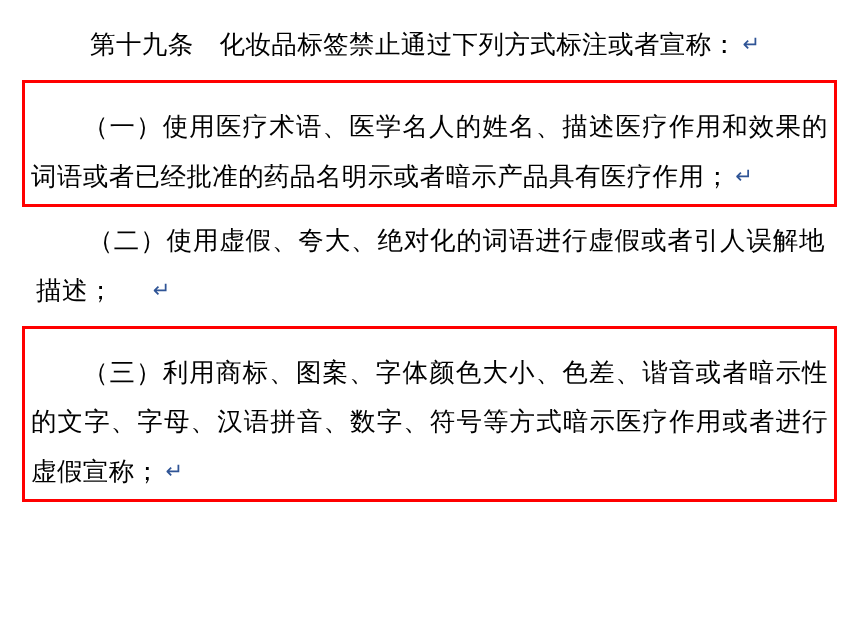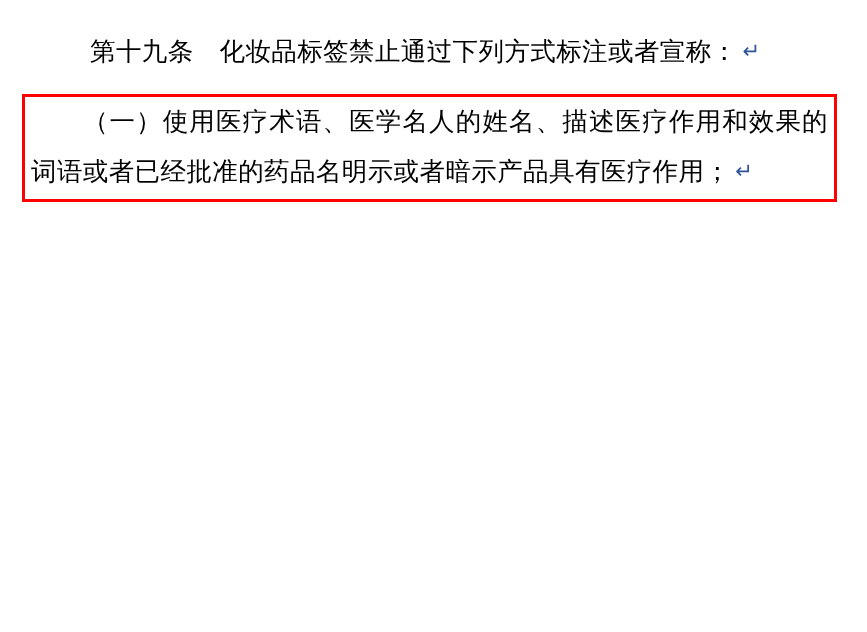--- a/index.html
+++ b/index.html
@@ -20,21 +20,21 @@
     height: 632px;
     box-sizing: border-box;
     padding: 10px 22px 0 22px;
   }
   .para {
     font-size: 25.5px;
     line-height: 49px;
     letter-spacing: 0.4px;
     text-align: justify;
     text-justify: inter-ideograph;
-    margin: 15px;
+    margin: 8px;
     padding: 0;
     white-space: pre-wrap;
   }
   .para .indent {
     display: inline-block;
     width: 51px;
   }
   .para .indent-wide {
     display: inline-block;
     width: 54px;
@@ -45,35 +45,37 @@
     vertical-align: 2px;
     padding-left: 5px;
   }
   .gap {
     display: inline-block;
     width: 34px;
   }
   .boxed {
     border: 3px solid #ff0000;
     box-sizing: border-box;
-    padding: 0 6px 3px 6px;
+    padding: 19px 6px 3px 6px;
     margin: 3px 8px 3px 0;
   }
   .plain {
     padding: 1px 12px 3px 6px;
   }
   .first-line-head {
     margin-left: 8px;
   }
 </style>
 </head>
 <body>
 
 <div class="page">
 
   <div class="para plain first-line-head"><span class="indent-wide"></span><span>第十九条　化妆品标签禁止通过下列方式标注或者宣称：</span><span class="pilcrow">↵</span></div>
 
   <div class="para boxed"><span class="indent"></span><span>（一）使用医疗术语、医学名人的姓名、描述医疗作用和效果的词语或者已经批准的药品名明示或者暗示产品具有医疗作用；</span><span class="pilcrow">↵</span></div>
 
+  <div class="para plain"><span class="indent"></span><span>（二）使用虚假、夸大、绝对化的词语进行虚假或者引人误解地描述；</span><span class="gap"></span><span class="pilcrow">↵</span></div>
 
+  <div class="para boxed"><span class="indent"></span><span>（三）利用商标、图案、字体颜色大小、色差、谐音或者暗示性的文字、字母、汉语拼音、数字、符号等方式暗示医疗作用或者进行虚假宣称；</span><span class="pilcrow">↵</span></div>
 
 
 </div>
 
 </body></html>

